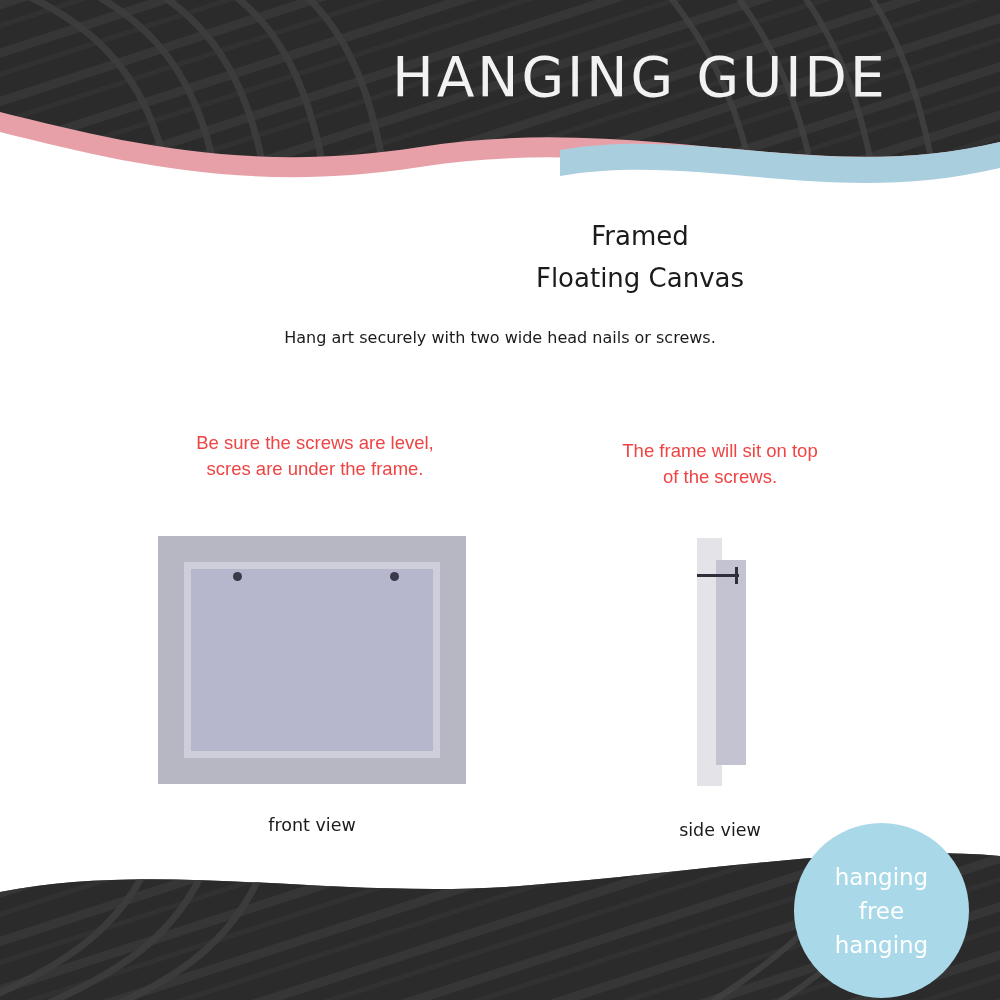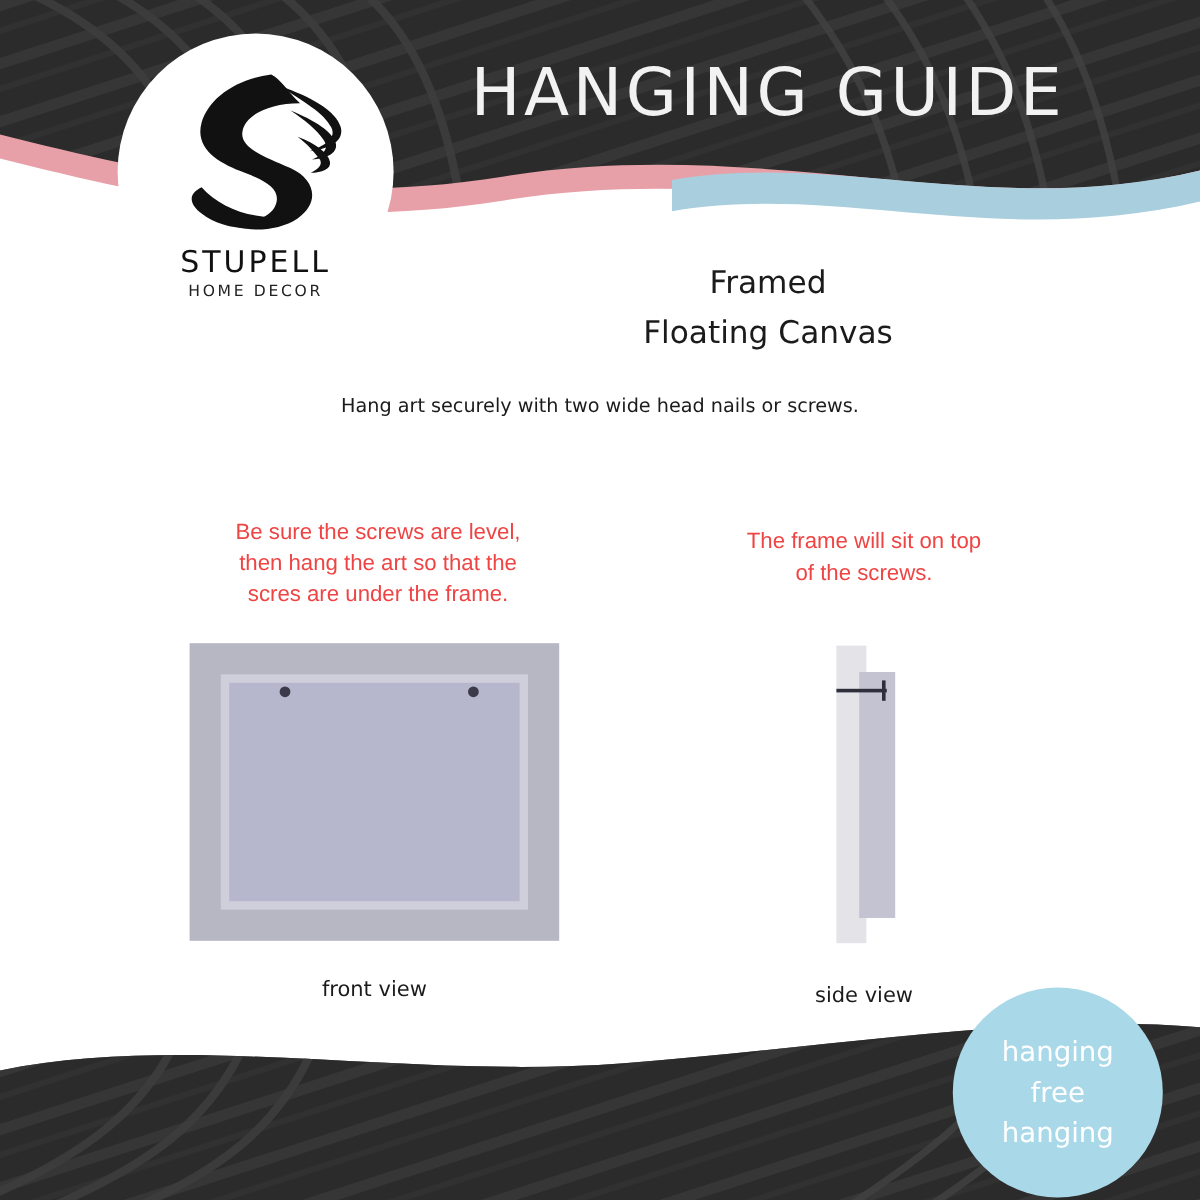--- a/index.html
+++ b/index.html
@@ -274,43 +274,31 @@
           <path d="M820,-70 C880,0 920,60 940,215"></path>
         </g>
       </g>
       <path d="M0,112 C120,142 250,174 420,147 C640,112 820,187 1000,142 L1000,162 C820,207 640,132 420,167 C250,194 120,162 0,132 Z" fill="#e8a0a8"></path>
       <path d="M560,150 C700,126 830,182 1000,142 L1000,168 C830,208 700,152 560,176 Z" fill="#a9cede"></path>
     </svg>
   </div>
 
   <div class="header-title">HANGING GUIDE</div>
 
-  <div class="logo-circle">
-    <svg class="logo-mark" viewBox="0 0 150 140" xmlns="http://www.w3.org/2000/svg">
-      <path d="M88,4 C58,8 36,24 30,44 C24,66 44,78 66,86 C84,93 96,100 92,112 C88,124 70,130 48,126 C62,136 92,136 110,124 C128,112 126,92 104,82 C84,73 62,66 64,52 C66,38 86,28 112,28 C100,16 96,8 88,4 Z" fill="#111111"></path>
-      <path d="M96,14 C120,22 142,34 146,48 C149,60 136,66 120,68 C136,62 142,56 138,48 C132,36 114,26 96,14 Z" fill="#111111"></path>
-      <path d="M104,34 C124,42 140,52 142,62 C143,70 134,74 122,75 C133,70 136,65 132,59 C126,50 116,42 104,34 Z" fill="#111111"></path>
-      <path d="M110,56 C126,62 136,70 137,77 C138,83 130,86 121,86 C129,82 131,78 128,74 C123,68 118,62 110,56 Z" fill="#111111"></path>
-      <path d="M30,98 C46,116 74,126 104,122 C86,136 50,136 30,120 C20,112 18,104 30,98 Z" fill="#111111"></path>
-    </svg>
-    <div class="logo-name">STUPELL</div>
-    <div class="logo-sub">HOME DECOR</div>
-  </div>
 
   <div class="product-title">
     <span class="line">Framed</span>
     <span class="line">Floating Canvas</span>
   </div>
 
   <div class="instruction">Hang art securely with two wide head nails or screws.</div>
 
   <div class="panel-left">
     <div class="panel-caption">
       <span class="line">Be sure the screws are level,</span>
-      <span class="line">then hang the art so that the</span>
       <span class="line">scres are under the frame.</span>
     </div>
   </div>
 
   <div class="front-view">
     <div class="front-view-inner"></div>
     <div class="screw screw-left"></div>
     <div class="screw screw-right"></div>
   </div>
   <div class="view-label label-front">front view</div>

